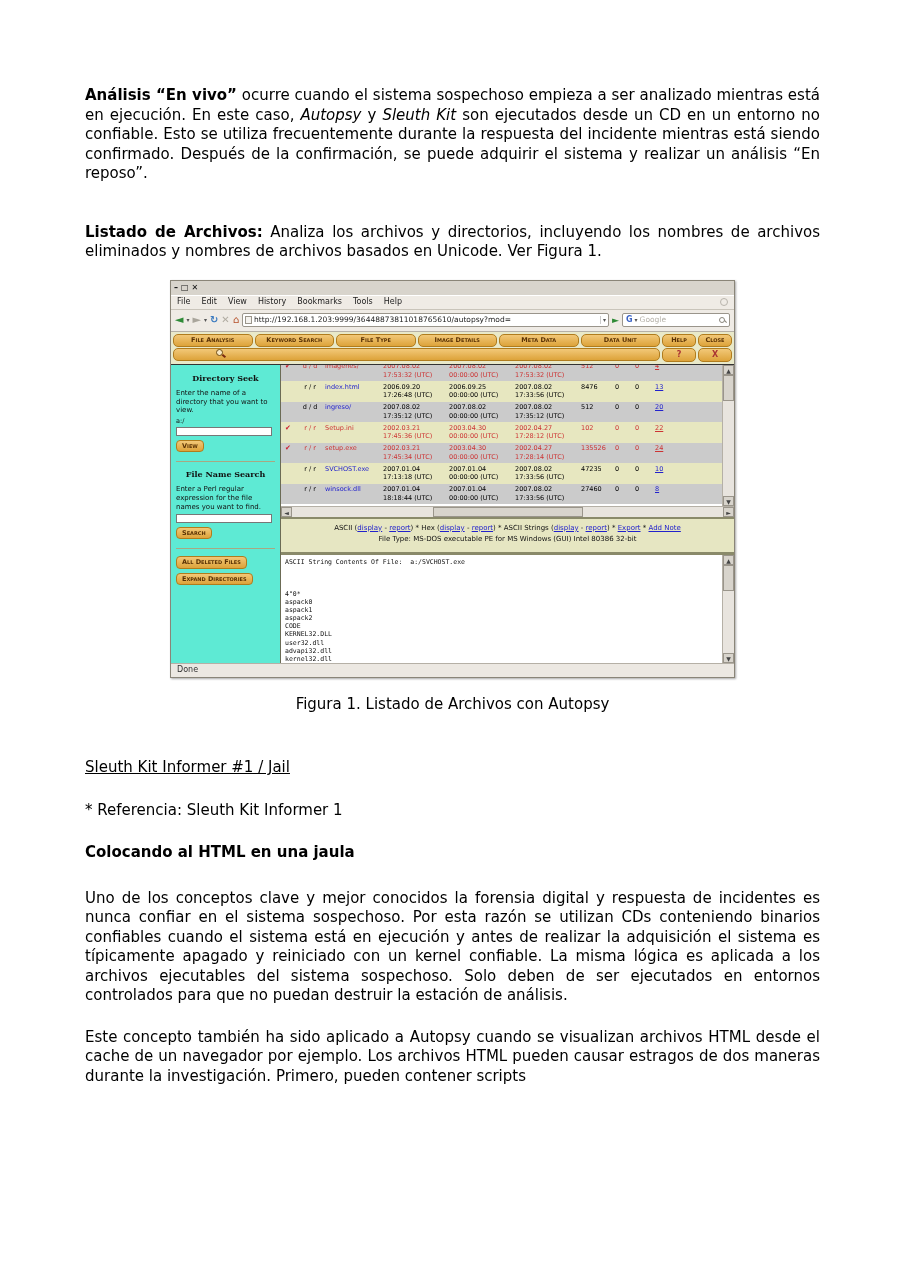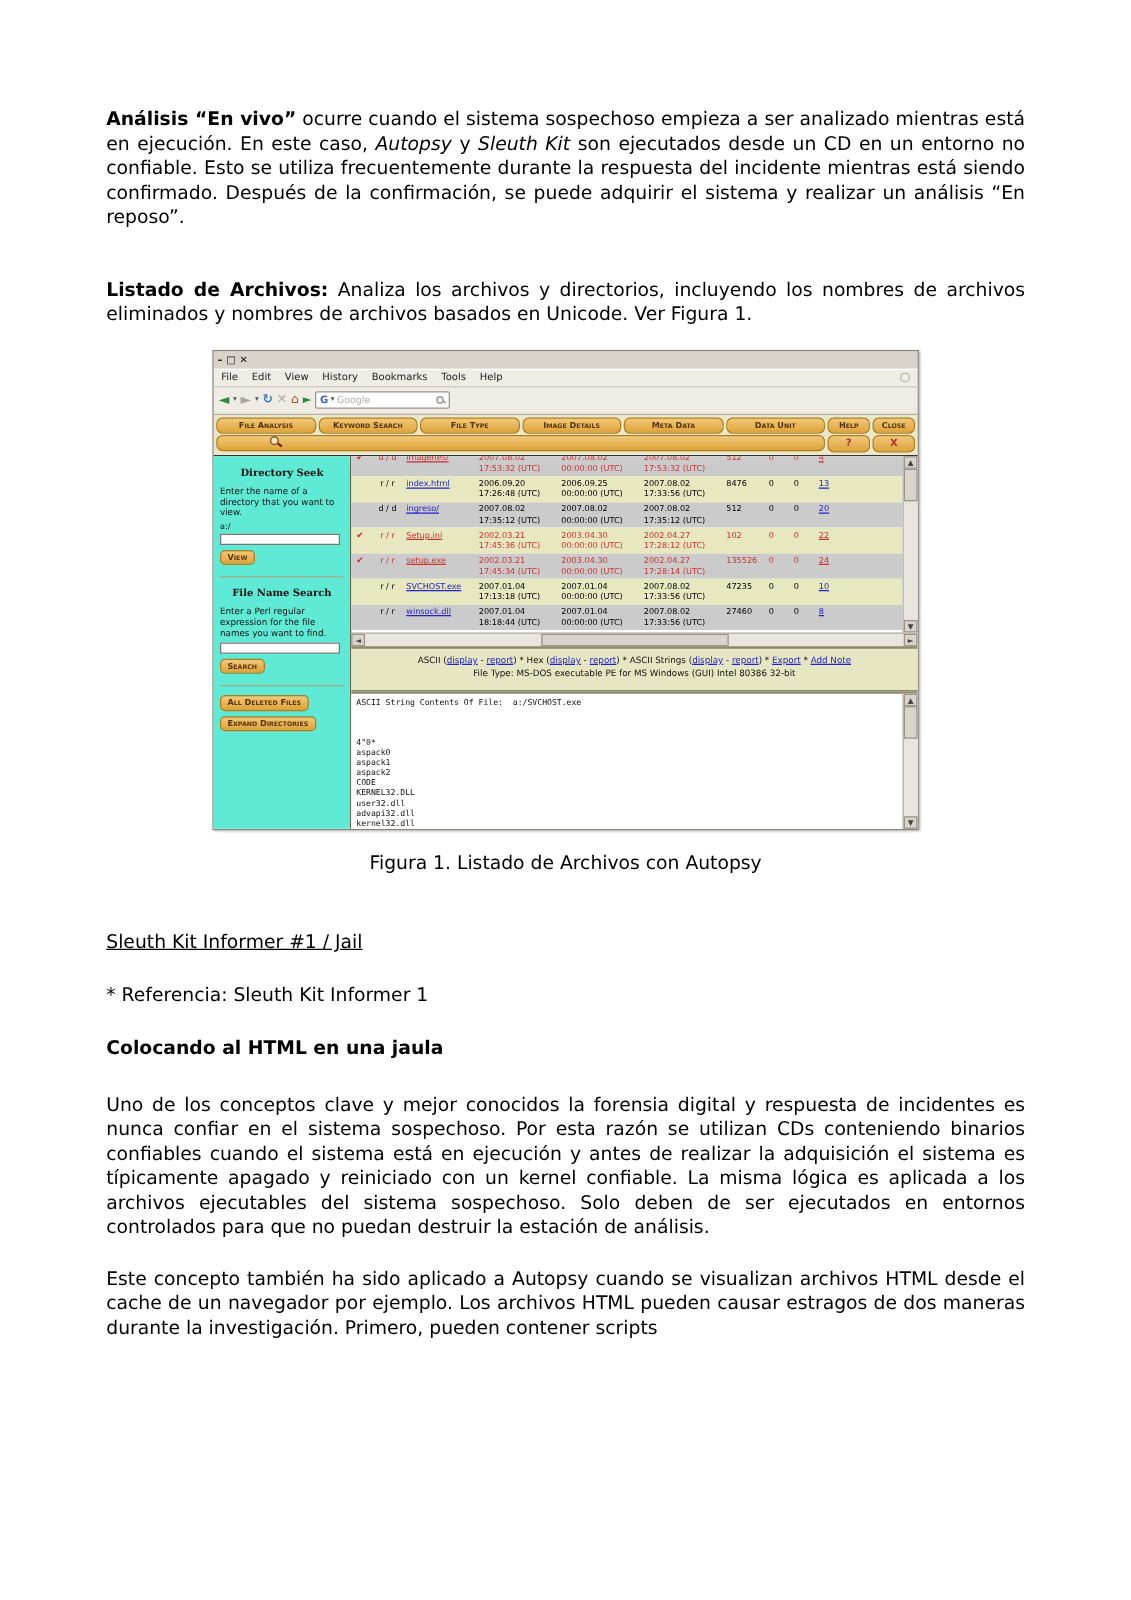--- a/index.html
+++ b/index.html
@@ -85,21 +85,21 @@
 
   .rightcol{flex:1;display:flex;flex-direction:column;min-width:0;}
   .tablewrap{height:141px;display:flex;}
   .rows{flex:1;overflow:hidden;position:relative;min-width:0;}
   .rows-inner{margin-top:-4px;}
   .frow{display:flex;align-items:flex-start;font-size:6.5px;line-height:1.35;padding:1.5px 0;}
   .frow:nth-child(odd){background:#cbcbcb;}
   .frow:nth-child(even){background:#e7e7c0;}
   .c-chk{flex:0 0 14px;text-align:center;color:#c23;font-size:7px;}
   .c-type{flex:0 0 30px;text-align:center;}
-  .c-name{flex:0 0 58px;text-decoration:underline;color:#2222cc;word-break:break-all;padding-right:2px;}
+  .c-name{flex:0 0 58px;color:#2222cc;word-break:break-all;padding-right:2px;}
   .c-date{flex:0 0 66px;padding-right:3px;}
   .c-size{flex:0 0 34px;}
   .c-u{flex:0 0 20px;}
   .c-meta{flex:0 0 20px;text-decoration:underline;color:#2222cc;}
   .frow.del{color:#cc3333;}
   .frow.del .c-name,.frow.del .c-meta{color:#cc3333;}
   .vscroll{flex:0 0 12px;background:#e8e4de;border-left:1px solid #b5b0a6;display:flex;flex-direction:column;align-items:center;font-size:6px;color:#444;}
   .vscroll .arr{height:10px;line-height:10px;width:100%;text-align:center;background:#d8d4cc;border:1px solid #9a958b;}
   .vscroll .thumb{width:100%;height:26px;background:#d8d4cc;border:1px solid #9a958b;}
   .vscroll .track{flex:1;}
@@ -151,20 +151,25 @@
     </div>
 
     <div class="navbar">
       <span class="nav-ic back">◄</span>
       <span class="caret">▾</span>
       <span class="nav-ic fwd">►</span>
       <span class="caret">▾</span>
       <span class="nav-ic reload">↻</span>
       <span class="nav-ic stop">✕</span>
       <span class="nav-ic home">⌂</span>
+      <div class="urlbox">
+        <span class="pageic"></span>
+        <span class="urltext">http://192.168.1.203:9999/36448873811018765610/autopsy?mod=</span>
+        <span class="urldrop">▾</span>
+      </div>
       <span class="nav-ic go">►</span>
       <div class="searchbox">
         <span class="glogo">G</span>
         <span class="caret">▾</span>
         <span class="stext">Google</span>
         <span class="mag"></span>
       </div>
     </div>
 
     <div class="tabbar">
@@ -348,20 +353,23 @@
             <span class="arr">▲</span>
             <span class="thumb"></span>
             <span class="track"></span>
             <span class="arr">▼</span>
           </div>
         </div>
 
       </div>
     </div>
 
+    <div class="statusbar">
+      <span>Done</span>
+    </div>
   </div>
 
   <p class="caption">Figura 1. Listado de Archivos con Autopsy</p>
 
   <p class="linkhead">Sleuth Kit Informer #1 / Jail</p>
 
   <p class="ref">* Referencia: Sleuth Kit Informer 1</p>
 
   <p class="h2">Colocando al HTML en una jaula</p>
 

